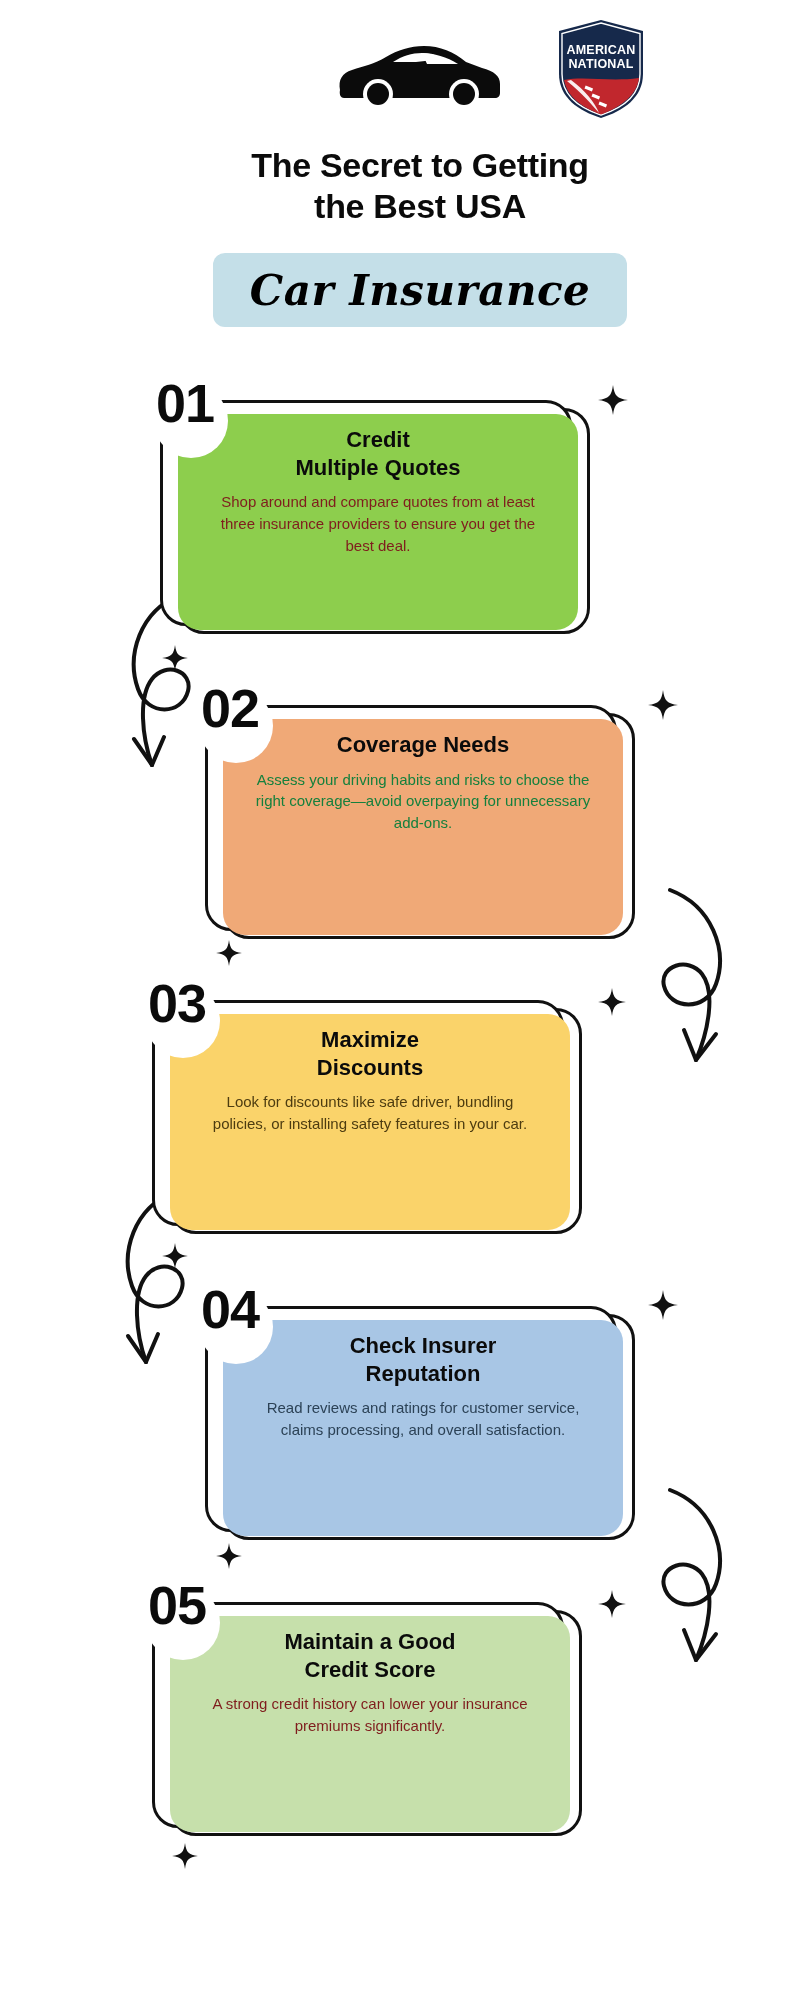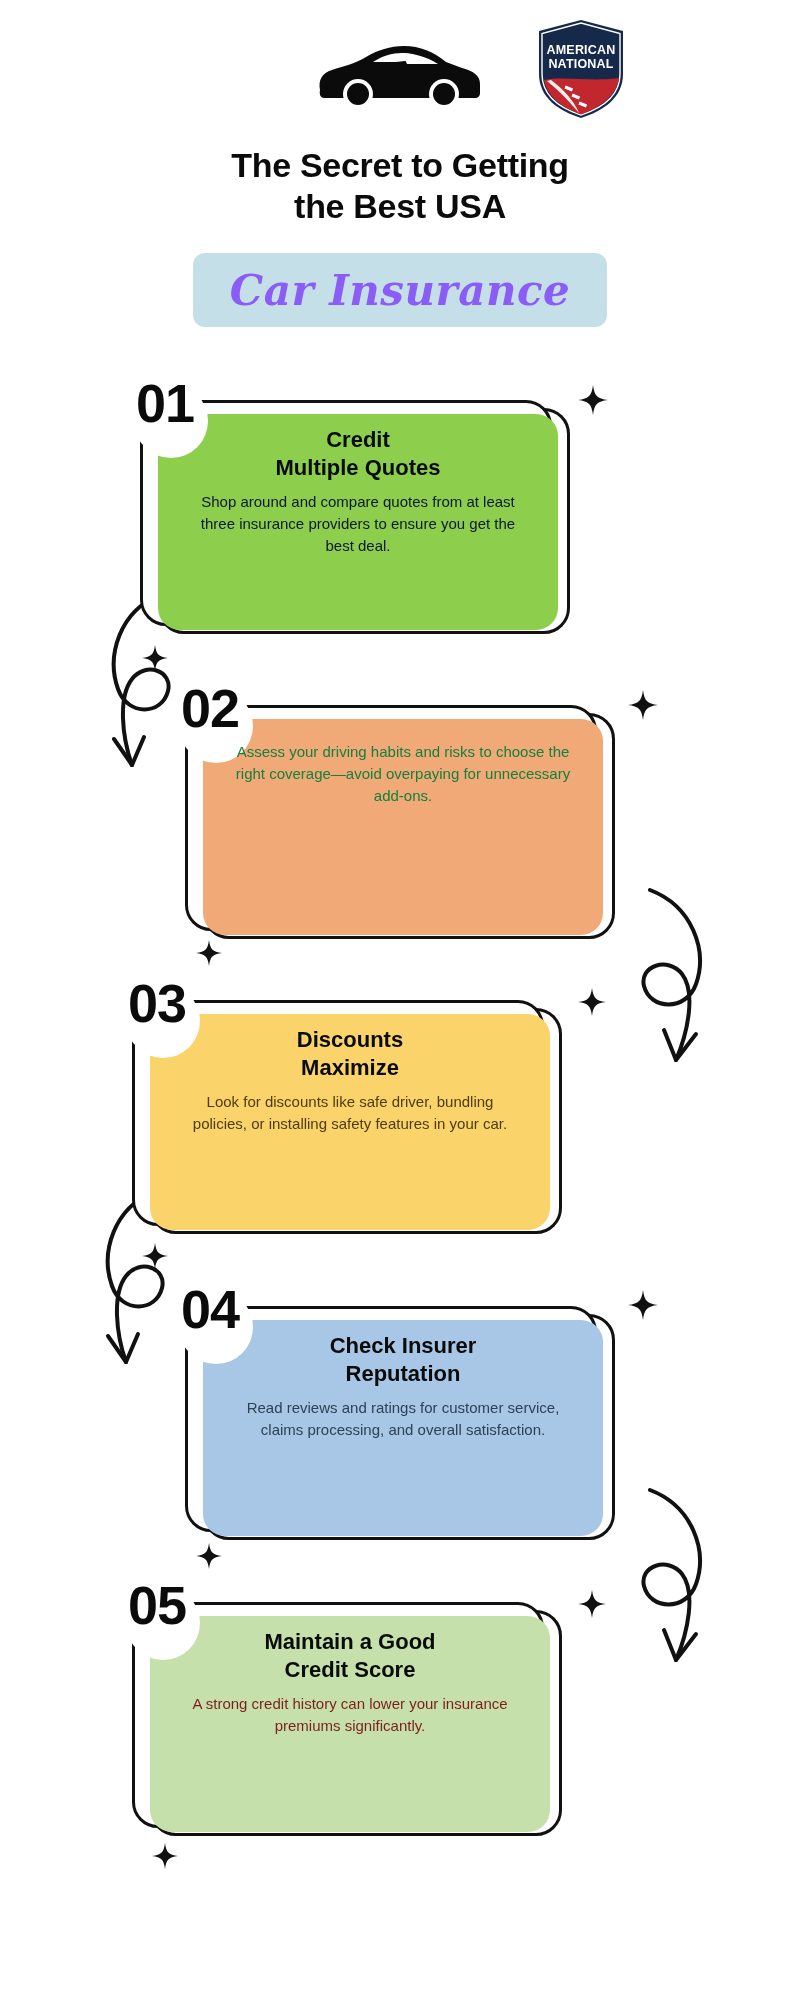--- a/index.html
+++ b/index.html
@@ -8,20 +8,21 @@
     height: 2000px;
     background: #ffffff;
     font-family: "Liberation Sans", sans-serif;
     overflow: hidden;
   }
   #page {
     position: relative;
     width: 672px;
     height: 2000px;
     background: #ffffff;
+    margin-left: 20px;
   }
 
   
   #logo {
     position: absolute;
     top: 18px;
     right: 45px;
     width: 92px;
     height: 102px;
   }
@@ -59,21 +60,21 @@
     left: 193px;
     width: 414px;
     height: 74px;
     display: flex;
     align-items: center;
     justify-content: center;
     font-family: "DejaVu Serif", serif;
     font-style: italic;
     font-weight: bold;
     font-size: 42px;
-    color: #8b5cf6;
+    color: #000000;
     letter-spacing: 0.5px;
   }
 
   
   .step {
     position: absolute;
     width: 430px;
     height: 244px;
   }
   .step-shadow {        
@@ -139,21 +140,21 @@
     color: #0b0b0b;
     margin-bottom: 10px;
   }
   .step-desc {
     font-size: 15px;
     line-height: 1.45;
   }
 
   
   .c1 .step-fill { background: #8DCE4D; }
-  .c1 .step-desc { color: #0f172a; }
+  .c1 .step-desc { color: #7f1d1d; }
   .c2 .step-fill { background: #F0A977; }
   .c2 .step-desc { color: #15803d; }
   .c3 .step-fill { background: #FAD36A; }
   .c3 .step-desc { color: #4d3c10; }
   .c4 .step-fill { background: #A8C6E5; }
   .c4 .step-desc { color: #2c4256; }
   .c5 .step-fill { background: #C6E0AB; }
   .c5 .step-desc { color: #7f1d1d; }
 
   
@@ -293,35 +294,36 @@
   </div>
 
   <div class="step c2" id="step2">
     <div class="step-shadow"></div>
     <div class="step-frame"></div>
     <div class="step-fill"></div>
     <div class="step-notch"></div>
     <div class="step-num">02</div>
     <div class="step-body">
       <div class="step-title">
+        <div>Coverage Needs</div>
       </div>
       <div class="step-desc">Assess your driving habits and risks to choose the right coverage—avoid overpaying for unnecessary add-ons.</div>
     </div>
   </div>
 
   <div class="step c3" id="step3">
     <div class="step-shadow"></div>
     <div class="step-frame"></div>
     <div class="step-fill"></div>
     <div class="step-notch"></div>
     <div class="step-num">03</div>
     <div class="step-body">
       <div class="step-title">
+        <div>Maximize</div>
         <div>Discounts</div>
-        <div>Maximize</div>
       </div>
       <div class="step-desc">Look for discounts like safe driver, bundling policies, or installing safety features in your car.</div>
     </div>
   </div>
 
   <div class="step c4" id="step4">
     <div class="step-shadow"></div>
     <div class="step-frame"></div>
     <div class="step-fill"></div>
     <div class="step-notch"></div>

